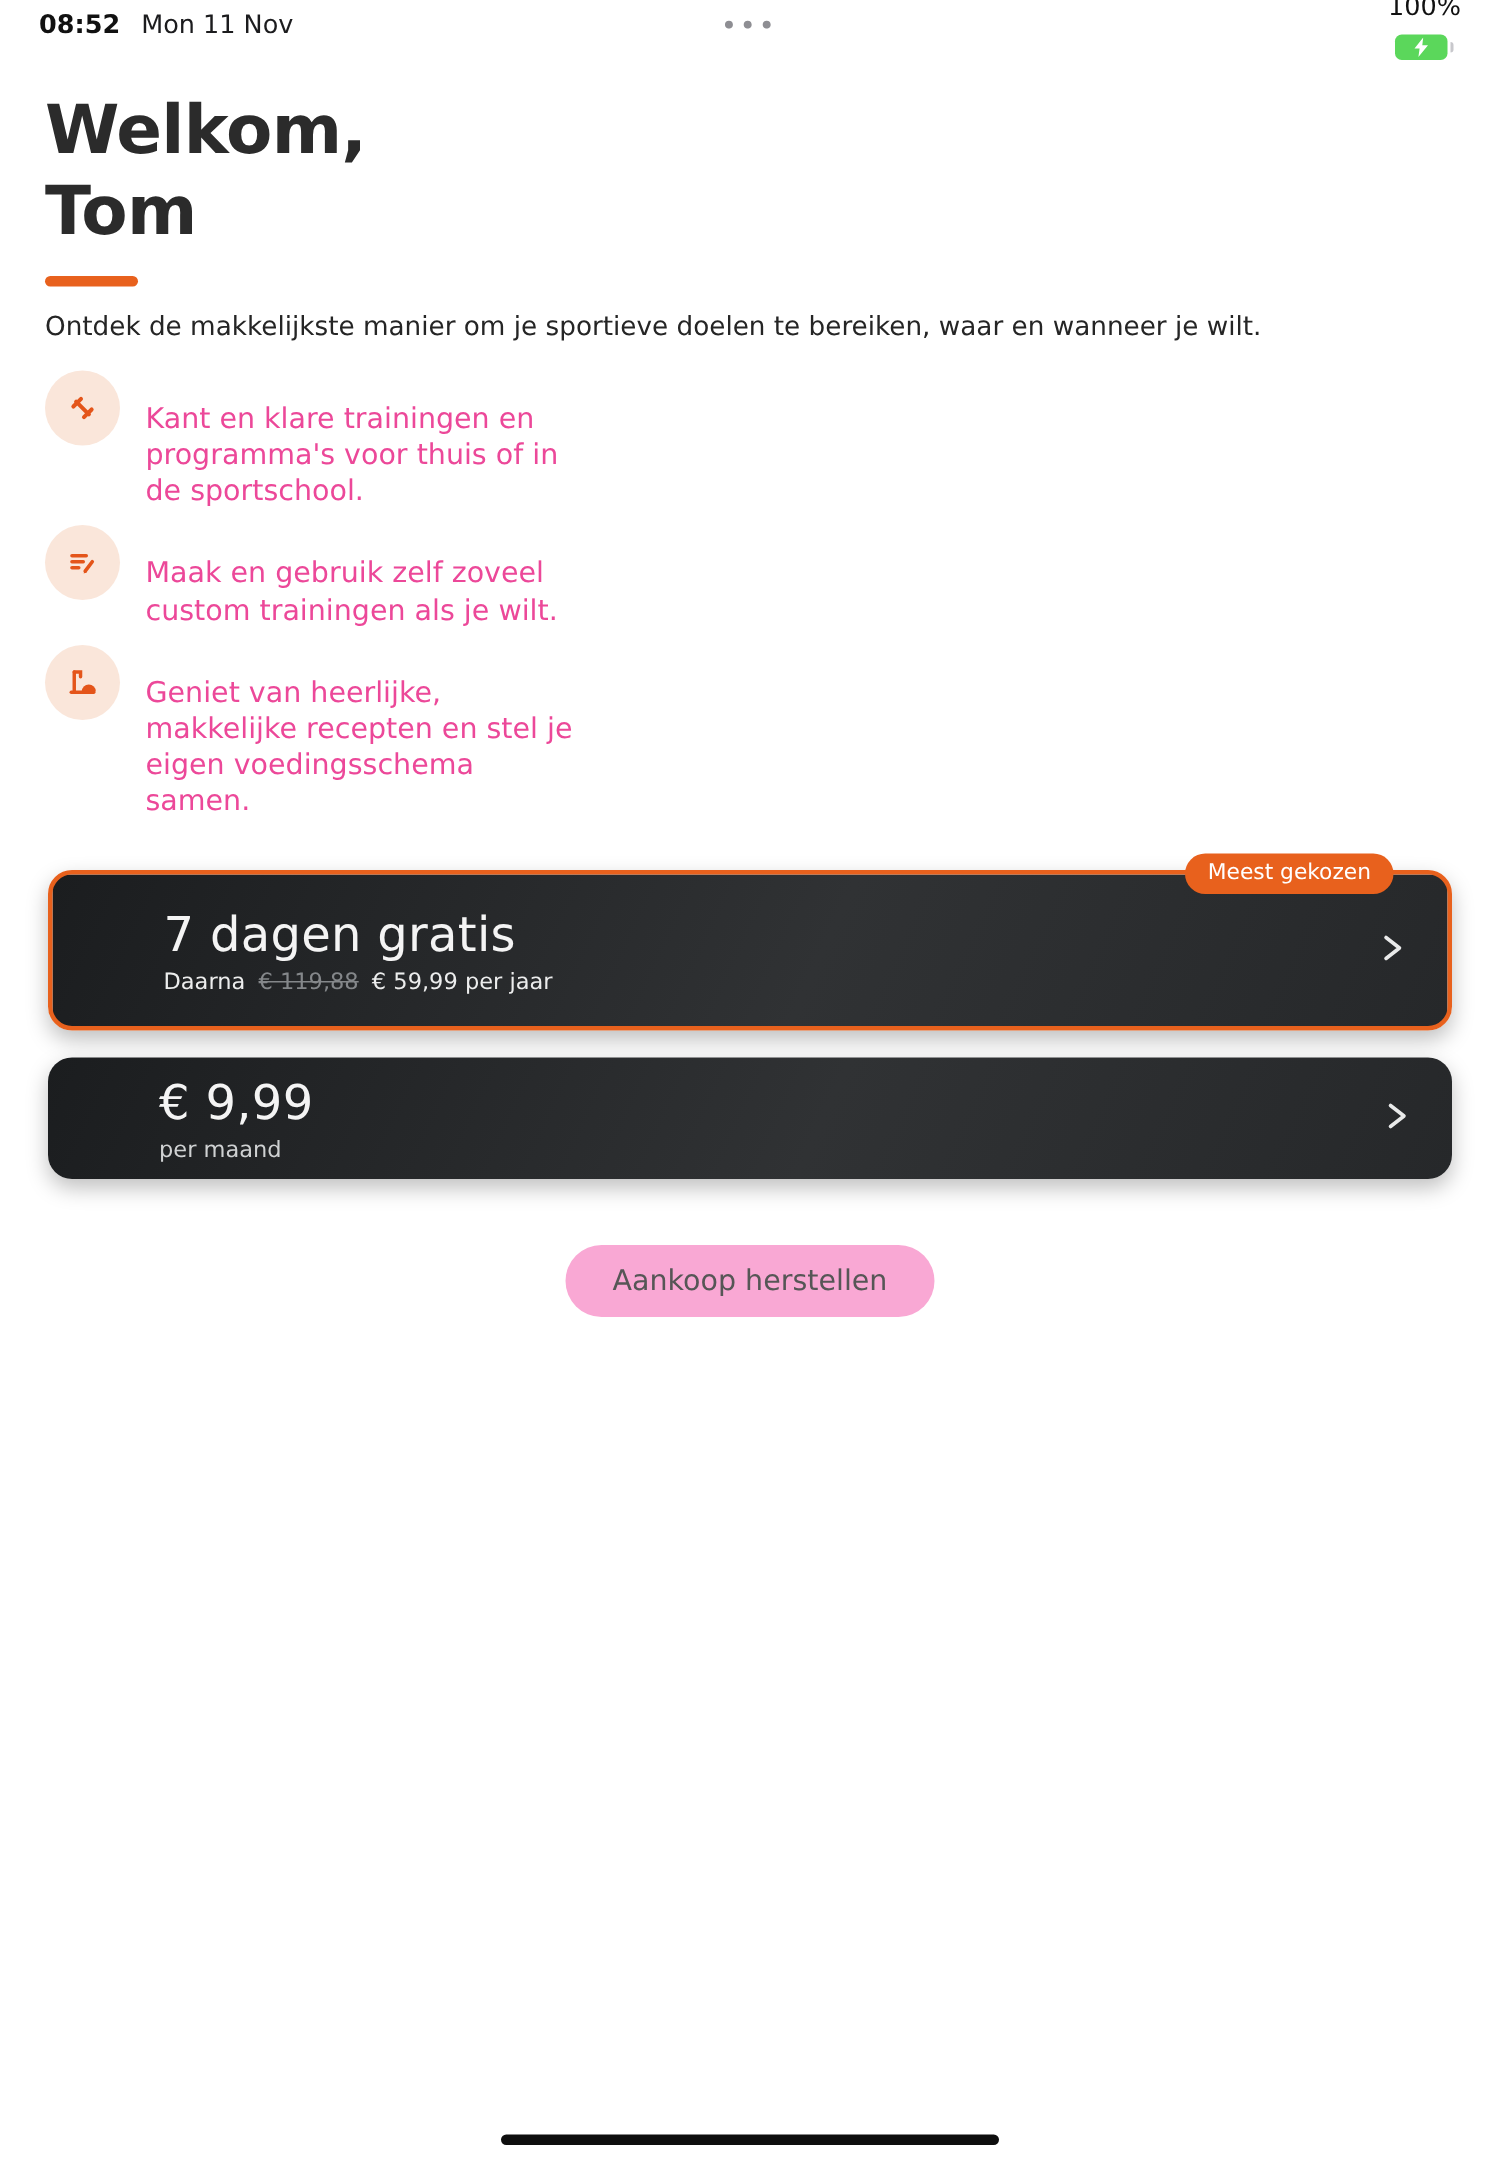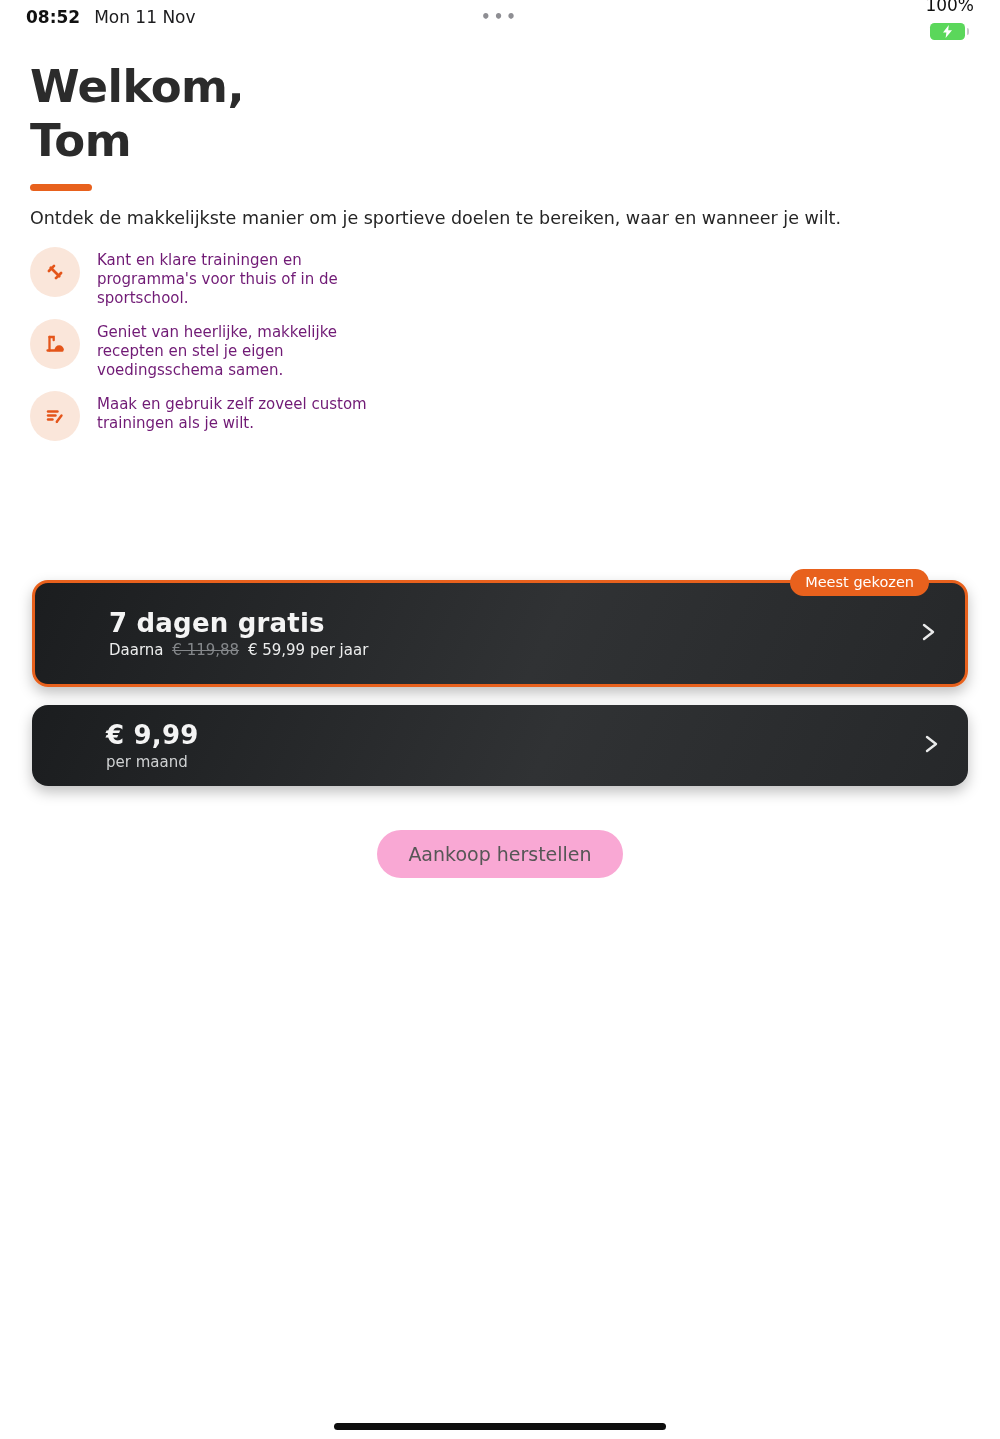--- a/index.html
+++ b/index.html
@@ -27,33 +27,33 @@
   .title { font-size:45px; line-height:1.19; font-weight:700; color:#2b2b2b;
     letter-spacing:-0.5px; margin-top:26px; }
   .divider { width:62px; height:7px; border-radius:4px; margin-top:17px; }
   .subtitle { margin-top:17px; font-size:17.5px; color:#252525; }
 
   
   .features { margin-top:19px; }
   .feature { display:flex; align-items:flex-start; margin-bottom:11px; }
   .f-icon { flex:0 0 50px; width:50px; height:50px; border-radius:50%;
     display:flex; align-items:center; justify-content:center; }
-  .f-text { margin-left:17px; margin-top:4px; width:292px; font-size:15px;
-    line-height:1.27; color:#701a75; }
+  .f-text { margin-left:17px; margin-top:20px; width:292px; font-size:19px;
+    line-height:1.27; color:#ec4899; }
 
   
   .plans { position:absolute; left:32px; right:32px; top:580px; }
   .plan-card { position:relative; height:107px; border-radius:16px;
     background:linear-gradient(115deg,#1b1d1f 0%,#303234 55%,#26282a 100%);
     display:flex; align-items:center; cursor:pointer;
     box-shadow:0 6px 14px rgba(0,0,0,0.25);padding-left:44px; }
   .plan-card.featured { border:3px solid #e8611d; }
   .plan-card.plain { height:81px; margin-top:18px; }
   .plan-body { padding-left:30px; }
-  .plan-title { color:#f4f4f4; font-size:26px; font-weight:700; letter-spacing:0.2px; }
+  .plan-title { color:#f4f4f4; font-size:32px; font-weight:400; letter-spacing:0.2px; }
   .plan-sub { margin-top:3px; font-size:15px; color:#eceded; }
   .plan-sub .old { color:#84878a; text-decoration:line-through; margin:0 4px; }
   .plan-sub.muted { color:#cfd1d2; }
   .plan-chevron { position:absolute; right:26px; top:50%; transform:translateY(-50%); }
   .badge { position:absolute; top:-14px; right:36px; color:#fff; font-size:14.5px;
     padding:5px 15px 6px; border-radius:15px; white-space:nowrap; }
 
   
   .restore-wrap { position:absolute; left:0; right:0; top:830px; text-align:center; }
   .restore-btn { display:inline-block; background:#f9a8d4; color:#565656;
@@ -108,44 +108,44 @@
               <line x1="17" y1="8.4" x2="17" y2="15.6"></line>
             </g>
           </svg>
         </span>
         <span class="f-text">Kant en klare trainingen en programma's voor thuis of in de sportschool.</span>
       </div>
 
       <div class="feature">
         <span class="f-icon" style="background:#fae6da;">
           <svg width="24" height="24" viewBox="0 0 24 24">
-            <g stroke="#e4551a" stroke-width="2.3" stroke-linecap="round" fill="none">
-              <line x1="6.5" y1="5" x2="6.5" y2="18.5"></line>
-              <line x1="4.5" y1="18.5" x2="19.5" y2="18.5"></line>
-              <path d="M6.5 5 h4.2 v3.2"></path>
-            </g>
-            <path d="M11.5 18 a4.7 4.7 0 0 1 9.4 0 z" fill="#e4551a"></path>
-          </svg>
-        </span>
-        <span class="f-text">Geniet van heerlijke, makkelijke recepten en stel je eigen voedingsschema samen.</span>
-      </div>
-
-      <div class="feature">
-        <span class="f-icon" style="background:#fae6da;">
-          <svg width="24" height="24" viewBox="0 0 24 24">
             <g stroke="#e4551a" stroke-width="2.4" stroke-linecap="round">
               <line x1="5" y1="7.5" x2="14.5" y2="7.5"></line>
               <line x1="5" y1="11.5" x2="12.5" y2="11.5"></line>
               <line x1="5" y1="15.5" x2="9.5" y2="15.5"></line>
               <line x1="18.5" y1="11.5" x2="13.8" y2="17.8"></line>
             </g>
             <path d="M12.8 19.3 l0.6-2 1.6 1.2 z" fill="#e4551a"></path>
           </svg>
         </span>
         <span class="f-text">Maak en gebruik zelf zoveel custom trainingen als je wilt.</span>
+      </div>
+
+      <div class="feature">
+        <span class="f-icon" style="background:#fae6da;">
+          <svg width="24" height="24" viewBox="0 0 24 24">
+            <g stroke="#e4551a" stroke-width="2.3" stroke-linecap="round" fill="none">
+              <line x1="6.5" y1="5" x2="6.5" y2="18.5"></line>
+              <line x1="4.5" y1="18.5" x2="19.5" y2="18.5"></line>
+              <path d="M6.5 5 h4.2 v3.2"></path>
+            </g>
+            <path d="M11.5 18 a4.7 4.7 0 0 1 9.4 0 z" fill="#e4551a"></path>
+          </svg>
+        </span>
+        <span class="f-text">Geniet van heerlijke, makkelijke recepten en stel je eigen voedingsschema samen.</span>
       </div>
 
 
 
     </div>
   </div>
 
   <div class="plans">
 
     <div class="plan-card featured">

